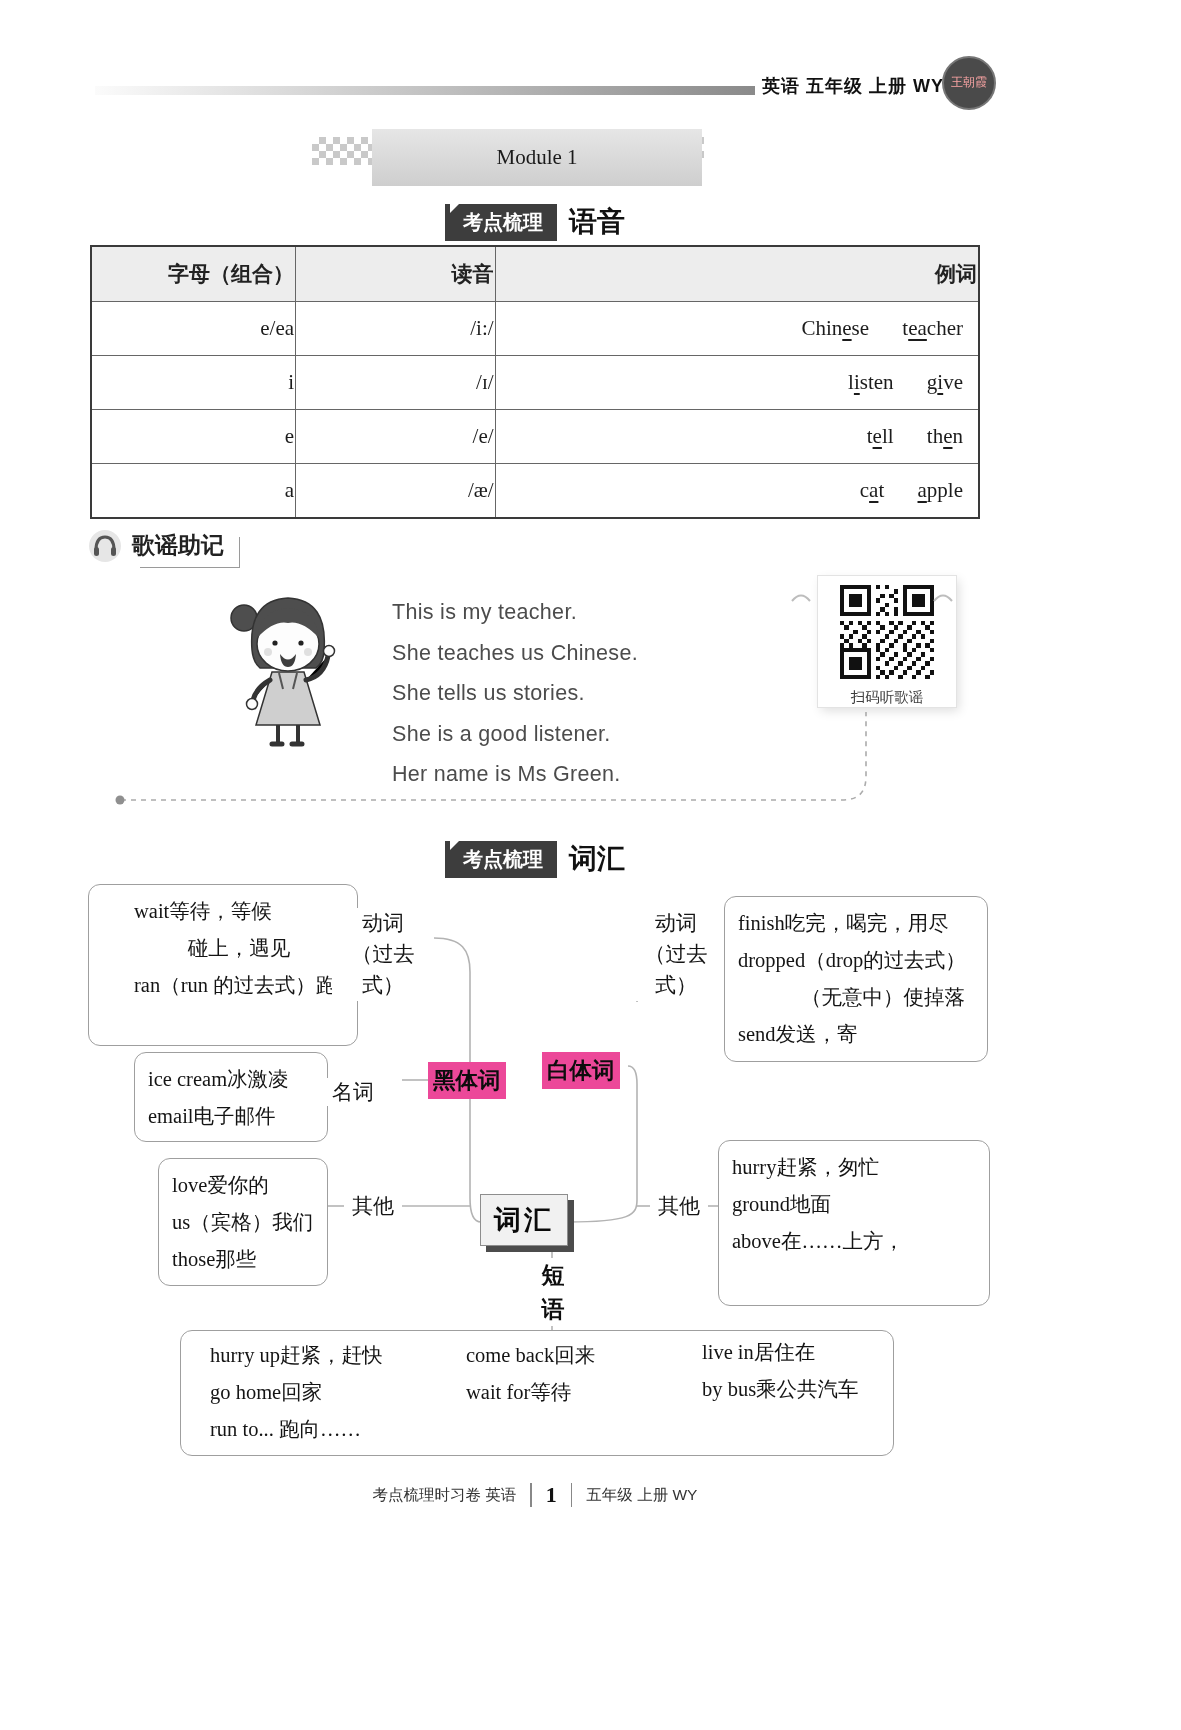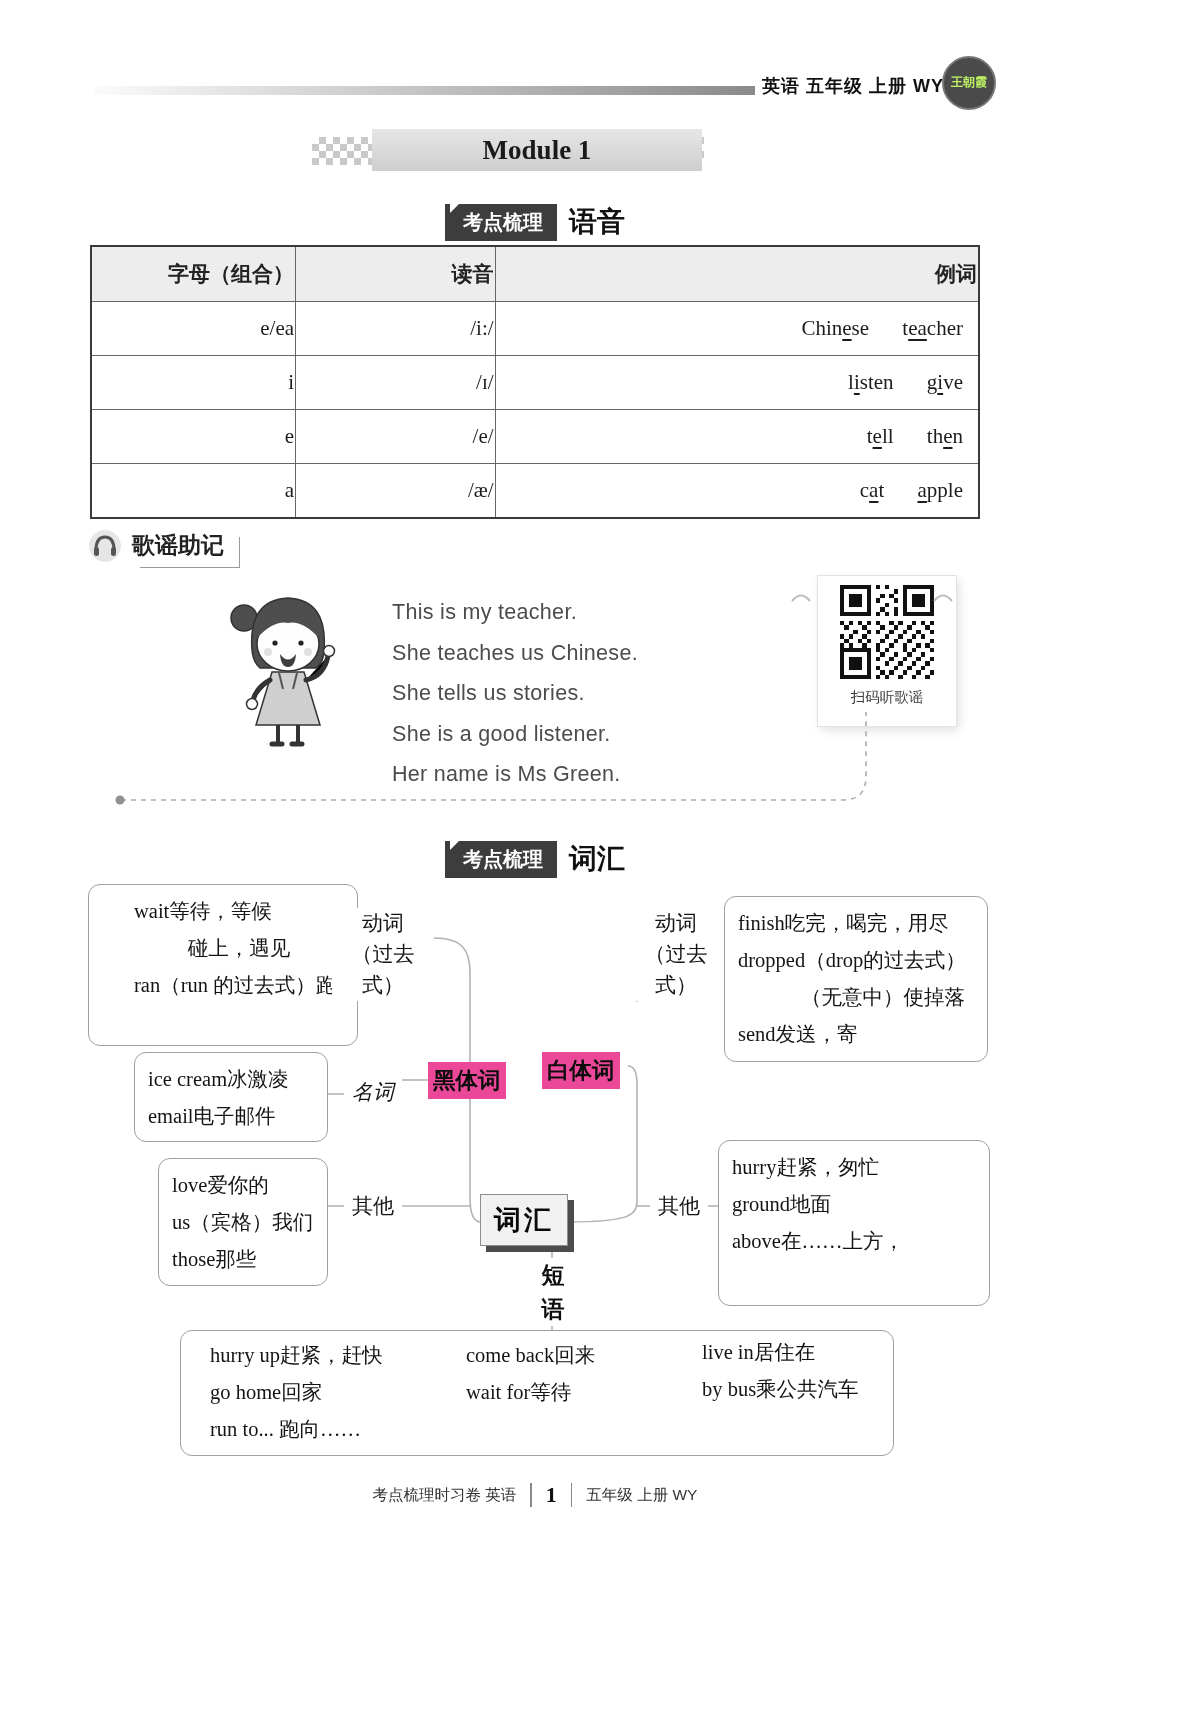--- a/index.html
+++ b/index.html
@@ -7,31 +7,31 @@
         font-family:"Liberation Sans",sans-serif;color:#1c1c1c;}
   .abs{position:absolute;}
   .serif{font-family:"Liberation Serif",serif;}
 
   
   .hdr-bar{left:95px;top:86px;width:660px;height:9px;
            background:linear-gradient(to right,#fbfbfb,#8a8a8a);}
   .hdr-text{left:762px;top:74px;font-weight:bold;font-size:18px;letter-spacing:1px;color:#111;}
   .logo{left:942px;top:56px;width:50px;height:50px;border-radius:50%;
         background:#4a4a4a;border:2px solid #777;display:flex;align-items:center;justify-content:center;}
-  .logo span{color:#bef264;font-size:12px;font-weight:bold;text-align:left;line-height:1.1;
+  .logo span{color:#fca5a5;font-size:12px;font-weight:normal;text-align:left;line-height:1.1;
              font-family:"Liberation Serif",serif;}
 
   
   .checker{left:312px;top:137px;width:392px;height:28px;
            background:conic-gradient(#c9c9c9 0 25%,#fff 0 50%,#c9c9c9 0 75%,#fff 0);
            background-size:14px 14px;}
-  .banner{left:372px;top:129px;width:330px;height:42px;
+  .banner{left:372px;top:129px;width:330px;height:57px;
           background:linear-gradient(#e6e6e6,#cecece);
           display:flex;align-items:center;justify-content:center;
-          font-family:"Liberation Serif",serif;font-weight:bold;font-size:27px;color:#1a1a1a;}
+          font-family:"Liberation Serif",serif;font-weight:normal;font-size:21px;color:#1a1a1a;}
 
   
   .sec-hdr{left:0;width:1070px;display:flex;justify-content:center;align-items:center;gap:12px;}
   .kd-badge{position:relative;background:#3d3d3d;color:#fff;font-weight:bold;font-size:20px;
             padding:5px 14px 5px 18px;}
   .kd-badge::before{content:"";position:absolute;left:5px;top:0;width:0;height:0;
             border-left:9px solid #fff;border-bottom:9px solid transparent;}
   .sec-title{font-weight:bold;font-size:28px;color:#111;}
 
   
@@ -46,21 +46,21 @@
   
   .song-hdr{left:88px;top:528px;display:flex;align-items:center;gap:8px;}
   .song-title-wrap{position:relative;padding:2px 10px 2px 2px;}
   .song-title{font-weight:bold;font-size:23px;color:#222;}
   .song-title-wrap::after{content:"";position:absolute;left:10px;top:9px;right:-6px;bottom:-5px;
             border-right:1.5px solid #9a9a9a;border-bottom:1.5px solid #9a9a9a;}
   .song-lines{left:392px;top:592px;font-size:21.5px;color:#4c4c4c;letter-spacing:.3px;}
   .song-lines div{height:40.5px;line-height:40.5px;}
 
   .qrbox{left:818px;top:576px;width:122px;background:#fff;text-align:center;
-         box-shadow:0 0 0 1px #e3e3e3, 3px 4px 10px rgba(0,0,0,.13);padding:9px 8px 19px;}
+         box-shadow:0 0 0 1px #e3e3e3, 3px 4px 10px rgba(0,0,0,.13);padding:9px 8px 0;}
   .qrbox .cap{font-size:14.5px;color:#3e3e3e;margin-top:5px;}
 
   
   .mbox{position:absolute;border:1.6px solid #9f9f9f;border-radius:12px;background:#fff;
         font-family:"Liberation Serif",serif;font-size:20.5px;color:#141414;z-index:2;
         padding:8px 0 0 0;}
   .mbox .ln{line-height:37px;padding-left:13px;white-space:nowrap;}
   .mbox .ln.center{text-align:center;padding-left:0;}
   .mbox .ln.right{text-align:right;padding-right:22px;padding-left:0;}
   .mlabel{position:absolute;background:#fff;z-index:2;text-align:center;
@@ -253,21 +253,21 @@
   <div class="mlabel" style="left:332px;top:908px;width:102px;line-height:31px;">
     <div>动词</div>
     <div>（过去式）</div>
   </div>
 
   <div class="mbox" style="left:134px;top:1052px;width:192px;height:80px;">
     <div class="ln">ice cream冰激凌</div>
     <div class="ln">email电子邮件</div>
   </div>
 
-  <div class="mlabel" style="left:344px;top:1078px;width:58px;font-style:italic;">名词</div>
+  <div class="mlabel" style="left:324px;top:1078px;width:58px;">名词</div>
 
   <div class="branch" style="left:428px;top:1062px;">黑体词</div>
   <div class="branch" style="left:542px;top:1052px;">白体词</div>
 
   <div class="mbox" style="left:158px;top:1158px;width:168px;height:118px;">
     <div class="ln">love爱你的</div>
     <div class="ln">us（宾格）我们</div>
     <div class="ln">those那些</div>
   </div>
 

